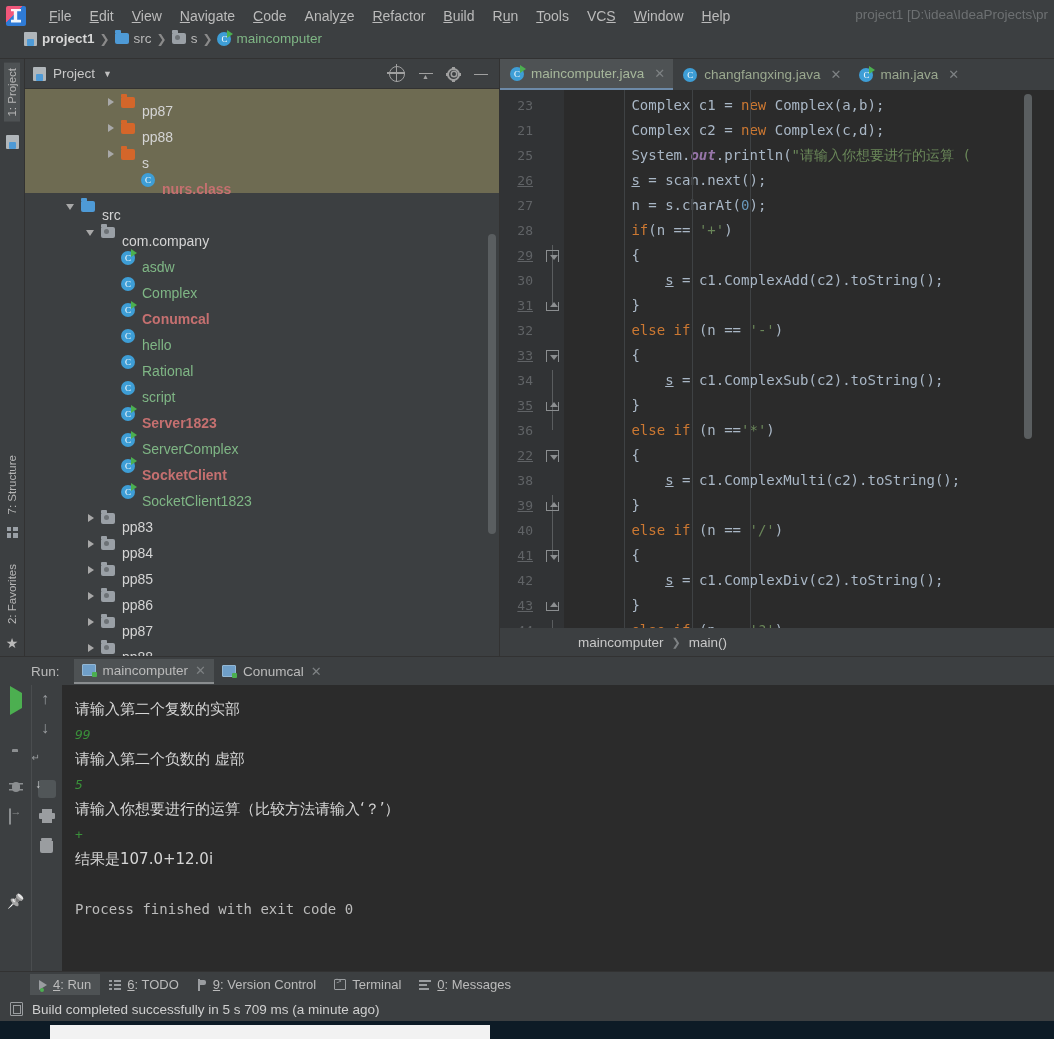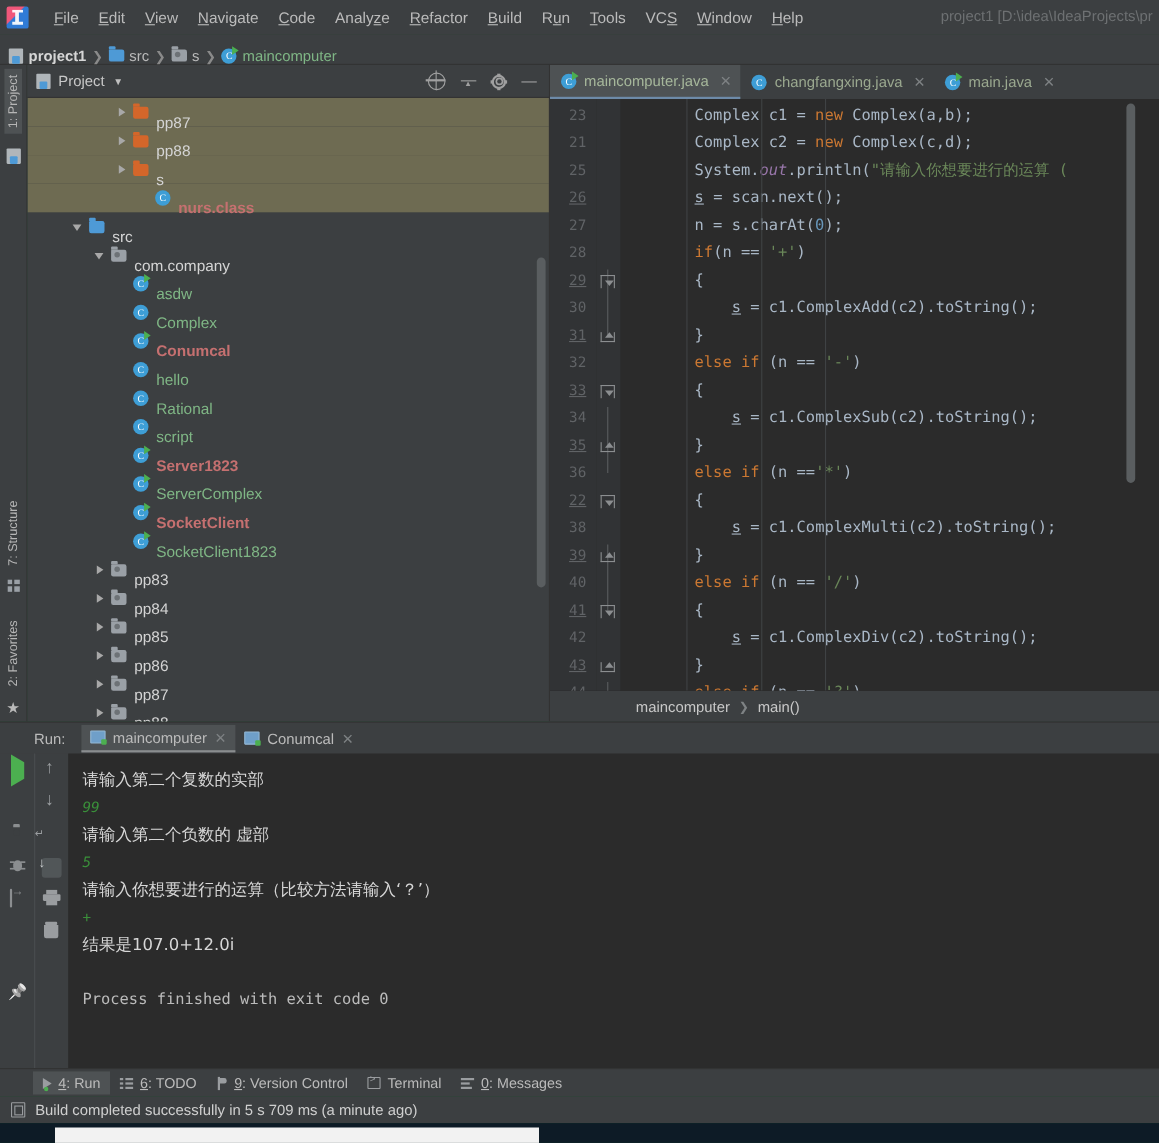--- a/index.html
+++ b/index.html
@@ -33,22 +33,22 @@
     padding:3px 9px; color:#bbbbbb; font-size:14px; white-space:nowrap; cursor:default;
   }
   .menu-item .mn{ text-decoration:underline; }
   .win-title{
     position:absolute; right:6px; top:7px; color:#6d7072; font-size:13.5px;
     white-space:nowrap; overflow:hidden; max-width:250px;
   }
 
   
   .navbar{
-    height:28px; background:#3c3f41; display:flex; align-items:flex-end;
-    padding-left:8px; flex:0 0 28px; border-bottom:1px solid #323232;
+    height:28px; background:#3c3f41; display:flex; align-items:flex-start;
+    padding-left:24px; flex:0 0 28px; border-bottom:1px solid #323232;
   }
   .crumb{ display:flex; align-items:center; font-size:13.5px; cursor:default; }
   .crumb .sep{ color:#8a8a8a; margin:0 5px; font-size:12px; }
   .crumb-label{ margin-left:5px; }
   .crumb-label.proj{ color:#d6d6d6; font-weight:bold; }
   .crumb-label.dir{ color:#b9b9b9; }
   .crumb-label.cls{ color:#7fb685; }
 
   .ic{ display:inline-block; position:relative; flex:0 0 auto; }
   .ic-folder{ width:14px; height:11px; background:#4e9ad6; border-radius:1px 2px 2px 2px; }
@@ -149,21 +149,21 @@
   .fmark.down{ border:1px solid #8b8e90; border-bottom:none; }
   .fmark.down::after{ content:""; position:absolute; left:2.5px; top:4px; border-top:5px solid #8b8e90; border-left:4px solid transparent; border-right:4px solid transparent; }
   .fmark.up{ border:1px solid #8b8e90; border-top:none; height:9px; top:9px; }
   .fmark.up::after{ content:""; position:absolute; left:2.5px; top:0px; border-bottom:5px solid #8b8e90; border-left:4px solid transparent; border-right:4px solid transparent; }
 
   .codecol{ flex:1 1 auto; position:relative; padding-top:3px; overflow:hidden; }
   .indent-guide{ position:absolute; top:0; bottom:0; width:1px; background:#3f4244; }
   .cline{ height:25px; line-height:25px; font-family:"DejaVu Sans Mono", monospace; font-size:14px; color:#a9b7c6; white-space:pre; }
   .kw{ color:#cc7832; }
   .str{ color:#6a8759; }
-  .fld{ color:#9876aa; font-style:italic; }
+  .fld{ color:#9876aa; font-style:italic;font-weight:bold; }
   .num{ color:#6897bb; }
   .var-u{ text-decoration:underline; }
   .ed-scroll{ position:absolute; right:22px; top:4px; width:8px; height:345px; background:#5a5e60; border-radius:4px; }
 
   .breadcrumb-bar{ height:28px; flex:0 0 28px; background:#3c3f41; display:flex; align-items:center; padding-left:78px; font-size:13.5px; color:#c8c8c8; gap:8px; }
   .bc-sep{ color:#7e8284; font-size:11px; }
 
   
   .runpanel{ height:315px; flex:0 0 315px; background:#3c3f41; display:flex; flex-direction:column; border-top:1px solid #323232; }
   .run-tabs{ height:28px; flex:0 0 28px; display:flex; align-items:center; padding-left:31px; gap:0; }

